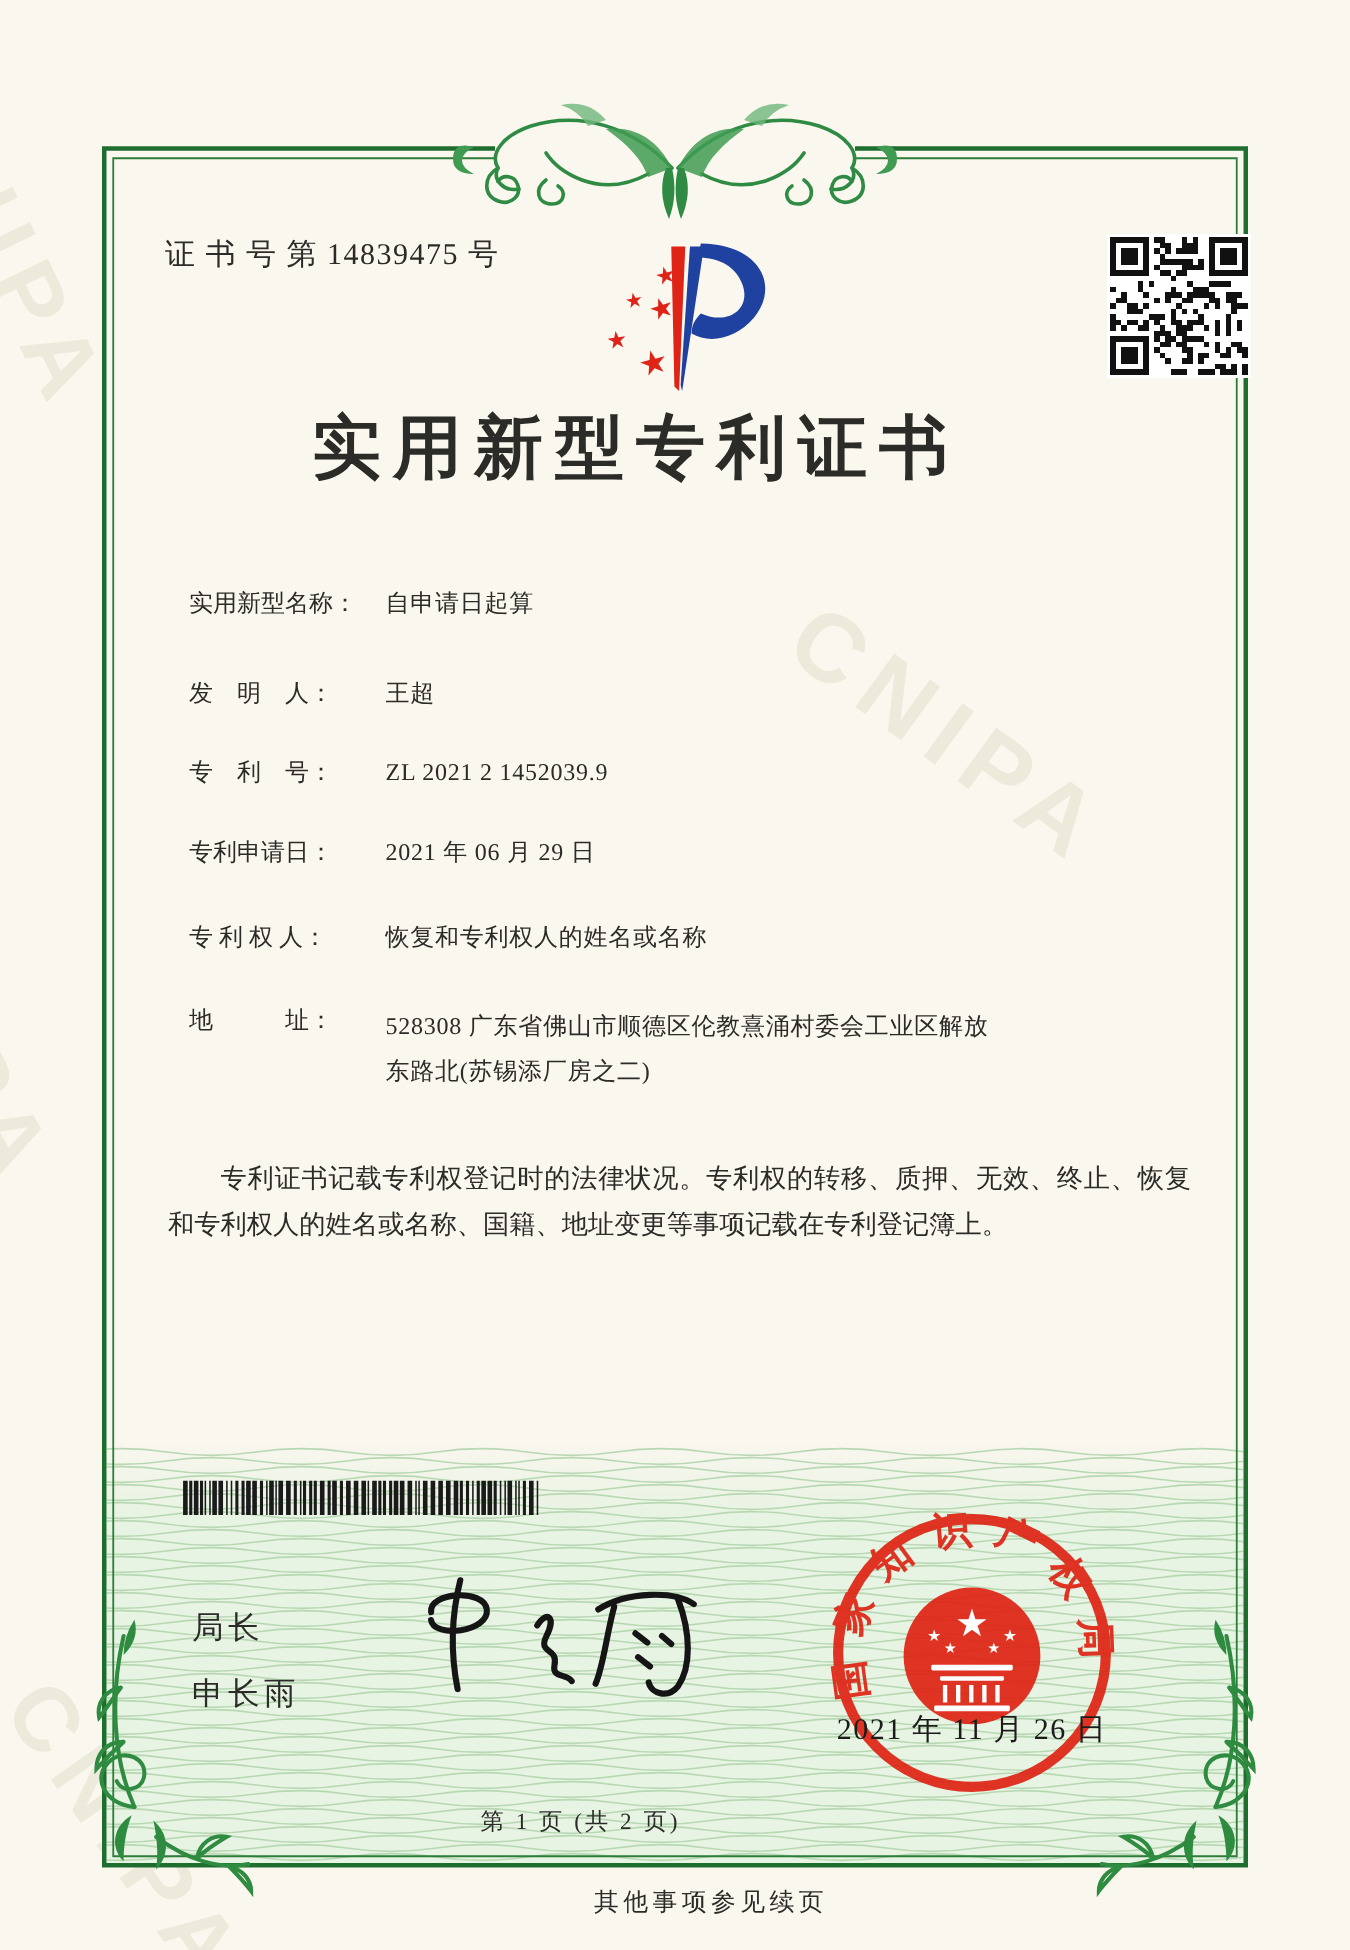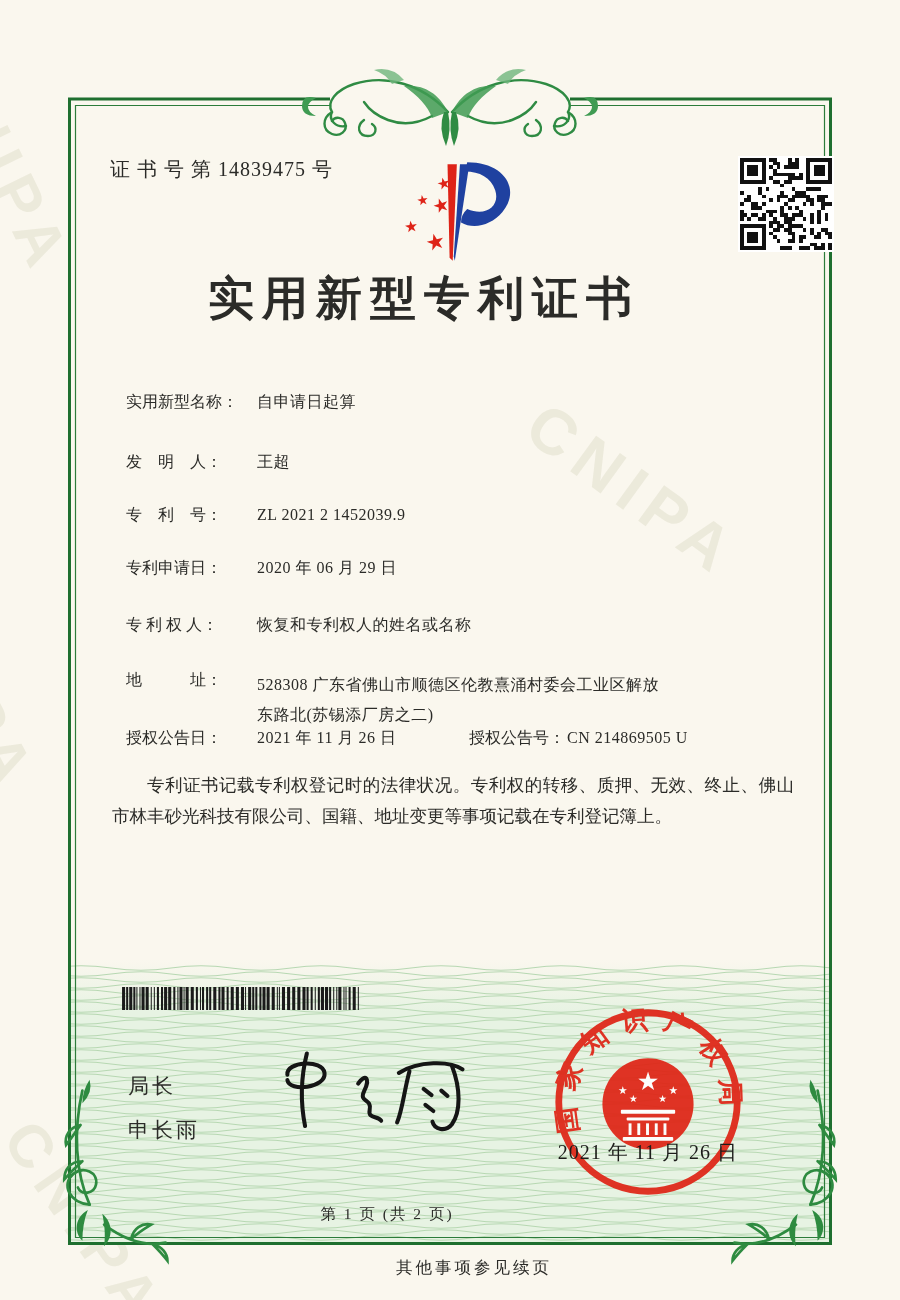--- a/index.html
+++ b/index.html
@@ -370,38 +370,32 @@
   <div class="row z3" style="top:392px;">
     <span class="lab">实用新型名称：</span><span class="val">自申请日起算</span>
   </div>
   <div class="row z3" style="top:452px;">
     <span class="lab">发　明　人：</span><span class="val">王超</span>
   </div>
   <div class="row z3" style="top:505px;">
     <span class="lab">专　利　号：</span><span class="val">ZL 2021 2 1452039.9</span>
   </div>
   <div class="row z3" style="top:558px;">
-    <span class="lab">专利申请日：</span><span class="val">2020 年 06 月 29 日</span>
+    <span class="lab">专利申请日：</span><span class="val">2021 年 06 月 29 日</span>
   </div>
   <div class="row z3" style="top:615px;">
     <span class="lab">专 利 权 人：</span><span class="val">恢复和专利权人的姓名或名称</span>
   </div>
   <div class="row addr z3" style="top:670px;">
     <span class="lab">地　　　址：</span><span class="val">528308 广东省佛山市顺德区伦教熹涌村委会工业区解放
 东路北(苏锡添厂房之二)</span>
   </div>
-  <div class="row z3" style="top:728px;">
-    <span class="lab">授权公告日：</span><span class="val">2021 年 11 月 26 日</span>
-    <span class="pair2">
-      <span class="lab">授权公告号：</span><span class="val">CN 214869505 U</span>
-    </span>
-  </div>
 
   <div class="abs body-text z3">
-    <p>专利证书记载专利权登记时的法律状况。专利权的转移、质押、无效、终止、佛山市林丰砂光科技有限公司、国籍、地址变更等事项记载在专利登记簿上。</p>
+    <p>专利证书记载专利权登记时的法律状况。专利权的转移、质押、无效、终止、恢复和专利权人的姓名或名称、国籍、地址变更等事项记载在专利登记簿上。</p>
   </div>
 
   <div class="abs barcode z3">
     <svg viewBox="0 0 240 22" preserveAspectRatio="none">
         <g fill="#1a1a1a">
           <rect x="2" y="0" width="3" height="22"></rect>
           <rect x="6" y="0" width="2" height="22"></rect>
           <rect x="9" y="0" width="3" height="22"></rect>
           <rect x="13" y="0" width="2" height="22"></rect>
           <rect x="16" y="0" width="1" height="22"></rect>

